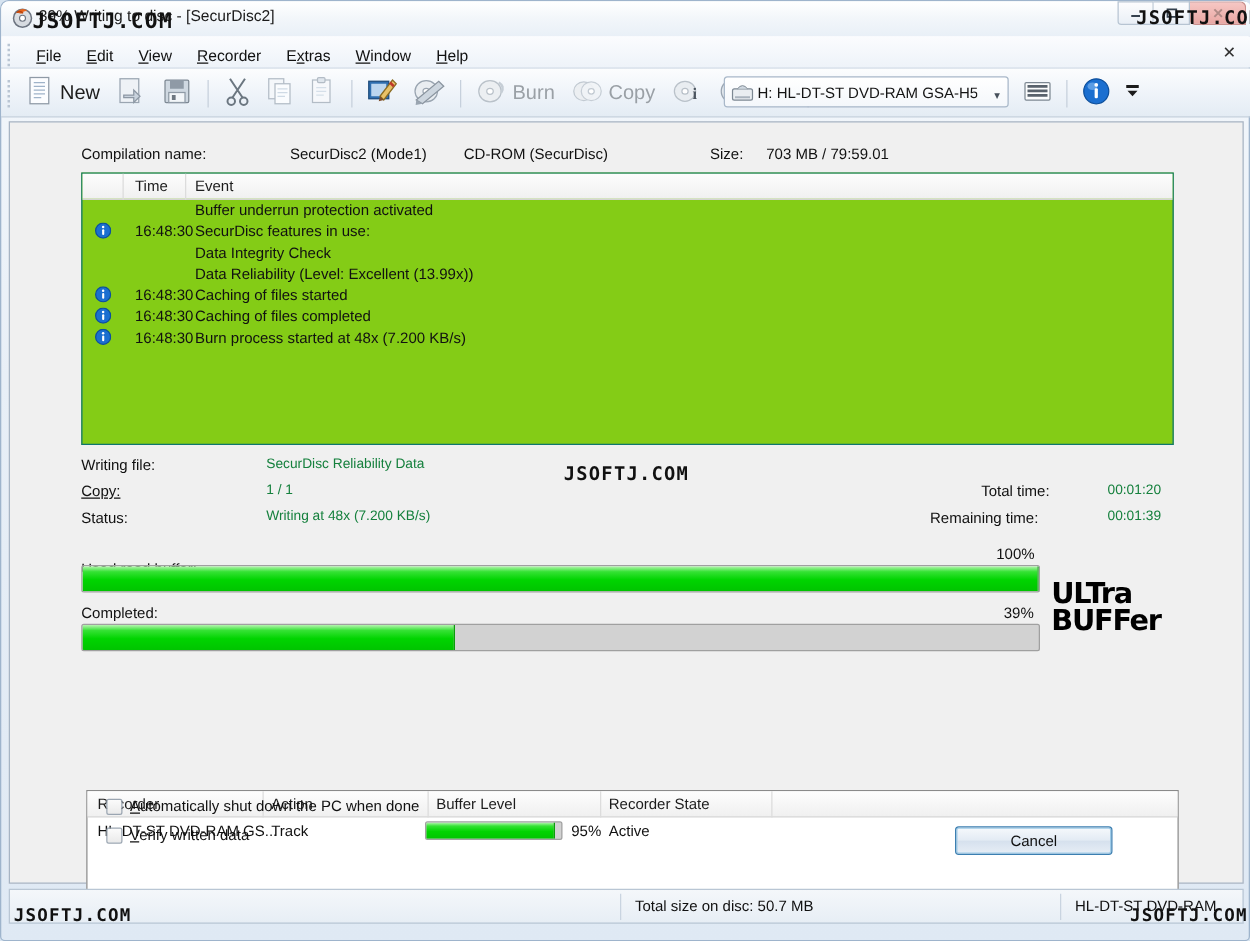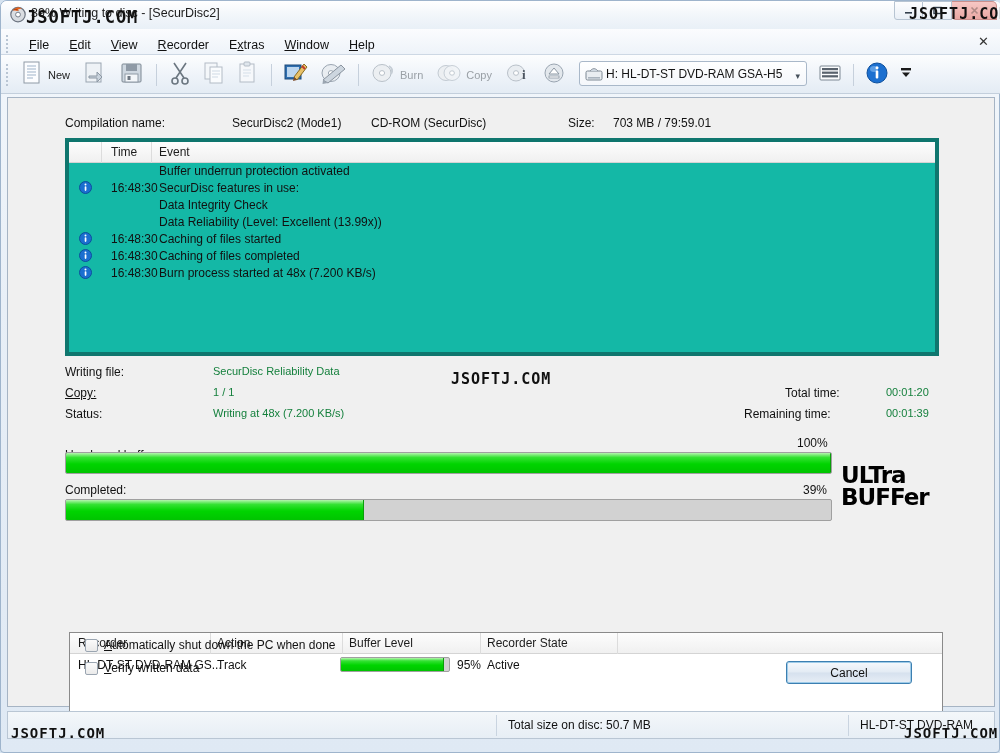--- a/index.html
+++ b/index.html
@@ -74,21 +74,21 @@
   
   #toolbar {
     position: absolute; left: 0; top: 54px; width: 1000px; height: 39px;
     background: linear-gradient(180deg,#fcfdfe 0%,#eef3f9 55%,#e4ecf4 100%);
     border-bottom: 1px solid #c3cfdc;
   }
   #tb-grip { position:absolute; left:5px; top:9px; width:4px; }
   #tb-grip i { display:block; width:2px; height:2px; background:#b9c5d3; margin-bottom:2px;}
   .tb-row { position:absolute; left:14px; top:0; height:39px; display:flex; align-items:center; }
   .tbbtn { display:flex; align-items:center; height:32px; padding:0 4px; margin:0 1px; border-radius:3px; }
-  .tbbtn .lbl { font-size:11px; color:#1c1c1c; margin-left:4px; margin-right:3px; }
+  .tbbtn .lbl { font-size:16px; color:#1c1c1c; margin-left:4px; margin-right:3px; }
   .tbbtn .lbl.dim { color:#9aa0a6; }
   .tbsep { width:1px; height:22px; background:#c6d0dc; margin:0 6px; }
   .icon { display:inline-block; position:relative; }
 
   
   #drive-combo {
     position: absolute; left: 578px; top: 6px; width: 228px; height: 25px;
     background: linear-gradient(180deg,#ffffff 0%,#f4f7fb 100%);
     border: 1px solid #a9b8c9; border-radius: 3px;
     display:flex; align-items:center;
@@ -107,21 +107,21 @@
   }
 
   .row-label { position:absolute; font-size:12px; color:#111; white-space:nowrap; }
 
   
   #info-strip { position:absolute; left:0; top:0; width:986px; height:36px; }
 
   
   #eventlist {
     position: absolute; left: 57px; top: 40px; width: 874px; height: 218px;
-    background: #14b8a6; border: 4px solid #0f766e;
+    background: #84cc16; border: 1px solid #0f766e;
   }
   #ev-header {
     height: 21px; background: linear-gradient(180deg,#fdfdfd 0%,#f0f0f0 100%);
     border-bottom: 1px solid #d4d4d4; position: relative;
   }
   .ev-col { position:absolute; top:3px; font-size:12px; color:#1c1c1c; }
   .ev-colsep { position:absolute; top:0; width:1px; height:21px; background:#dcdcdc; }
   .ev-rows { position:absolute; left:0; top:21px; width:100%; }
   .ev-row { height: 17px; position: relative; }
   .ev-icon { position:absolute; left:10px; top:1px; }
@@ -591,21 +591,21 @@
     <div class="cbrow" style="left:61px; top:540px;">
       <span class="cbox"></span>
       <span class="cblabel"><span></span><u>A</u><span>utomatically shut down the PC when done</span></span>
     </div>
 
     <div class="cbrow" style="left:61px; top:563px;">
       <span class="cbox"></span>
       <span class="cblabel"><span></span><u>V</u><span>erify written data</span></span>
     </div>
 
-    <div id="cancel-btn" style="left:778px; top:563px;">Cancel</div>
+    <div id="cancel-btn" style="left:756px; top:563px;">Cancel</div>
   </div>
 
   <div id="statusbar">
     <div class="sb-cell" style="left:10px;"></div>
     <div class="sb-sep" style="left:488px;"></div>
     <div class="sb-cell" style="left:500px;">Total size on disc: 50.7 MB</div>
     <div class="sb-sep" style="left:840px;"></div>
     <div class="sb-cell" style="left:852px;">HL-DT-ST DVD-RAM</div>
   </div>
 

